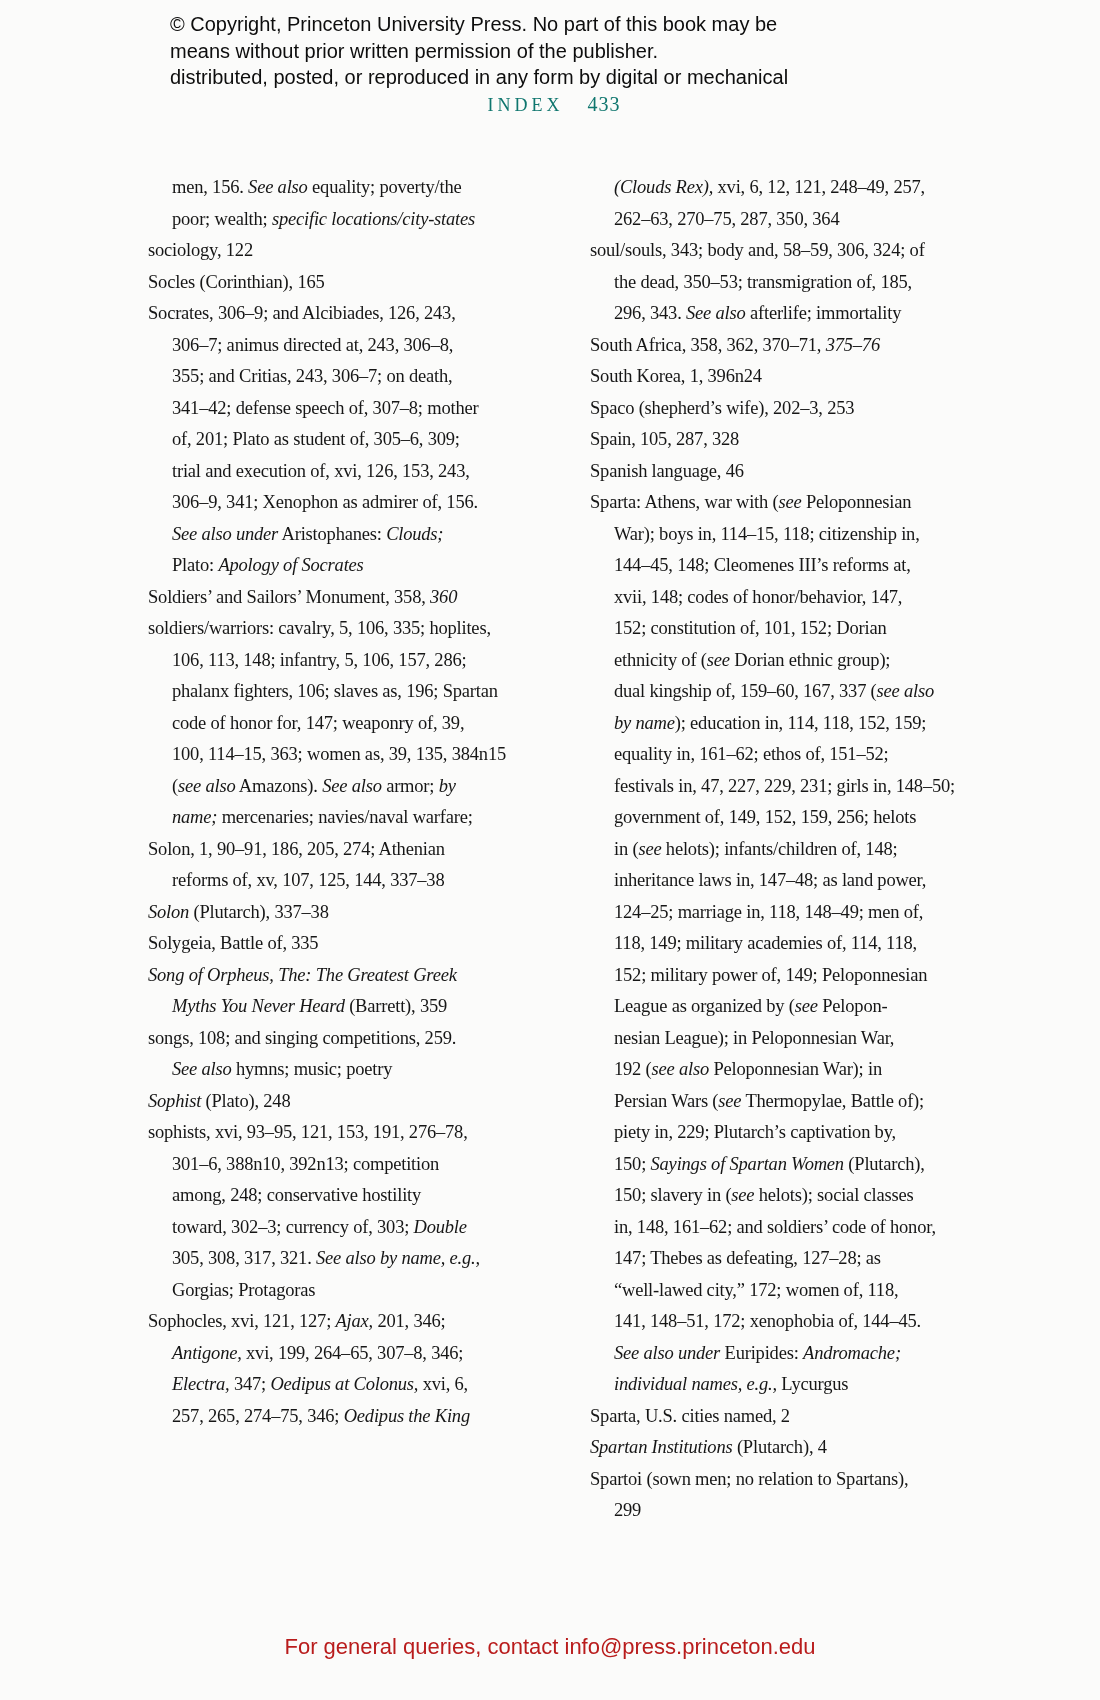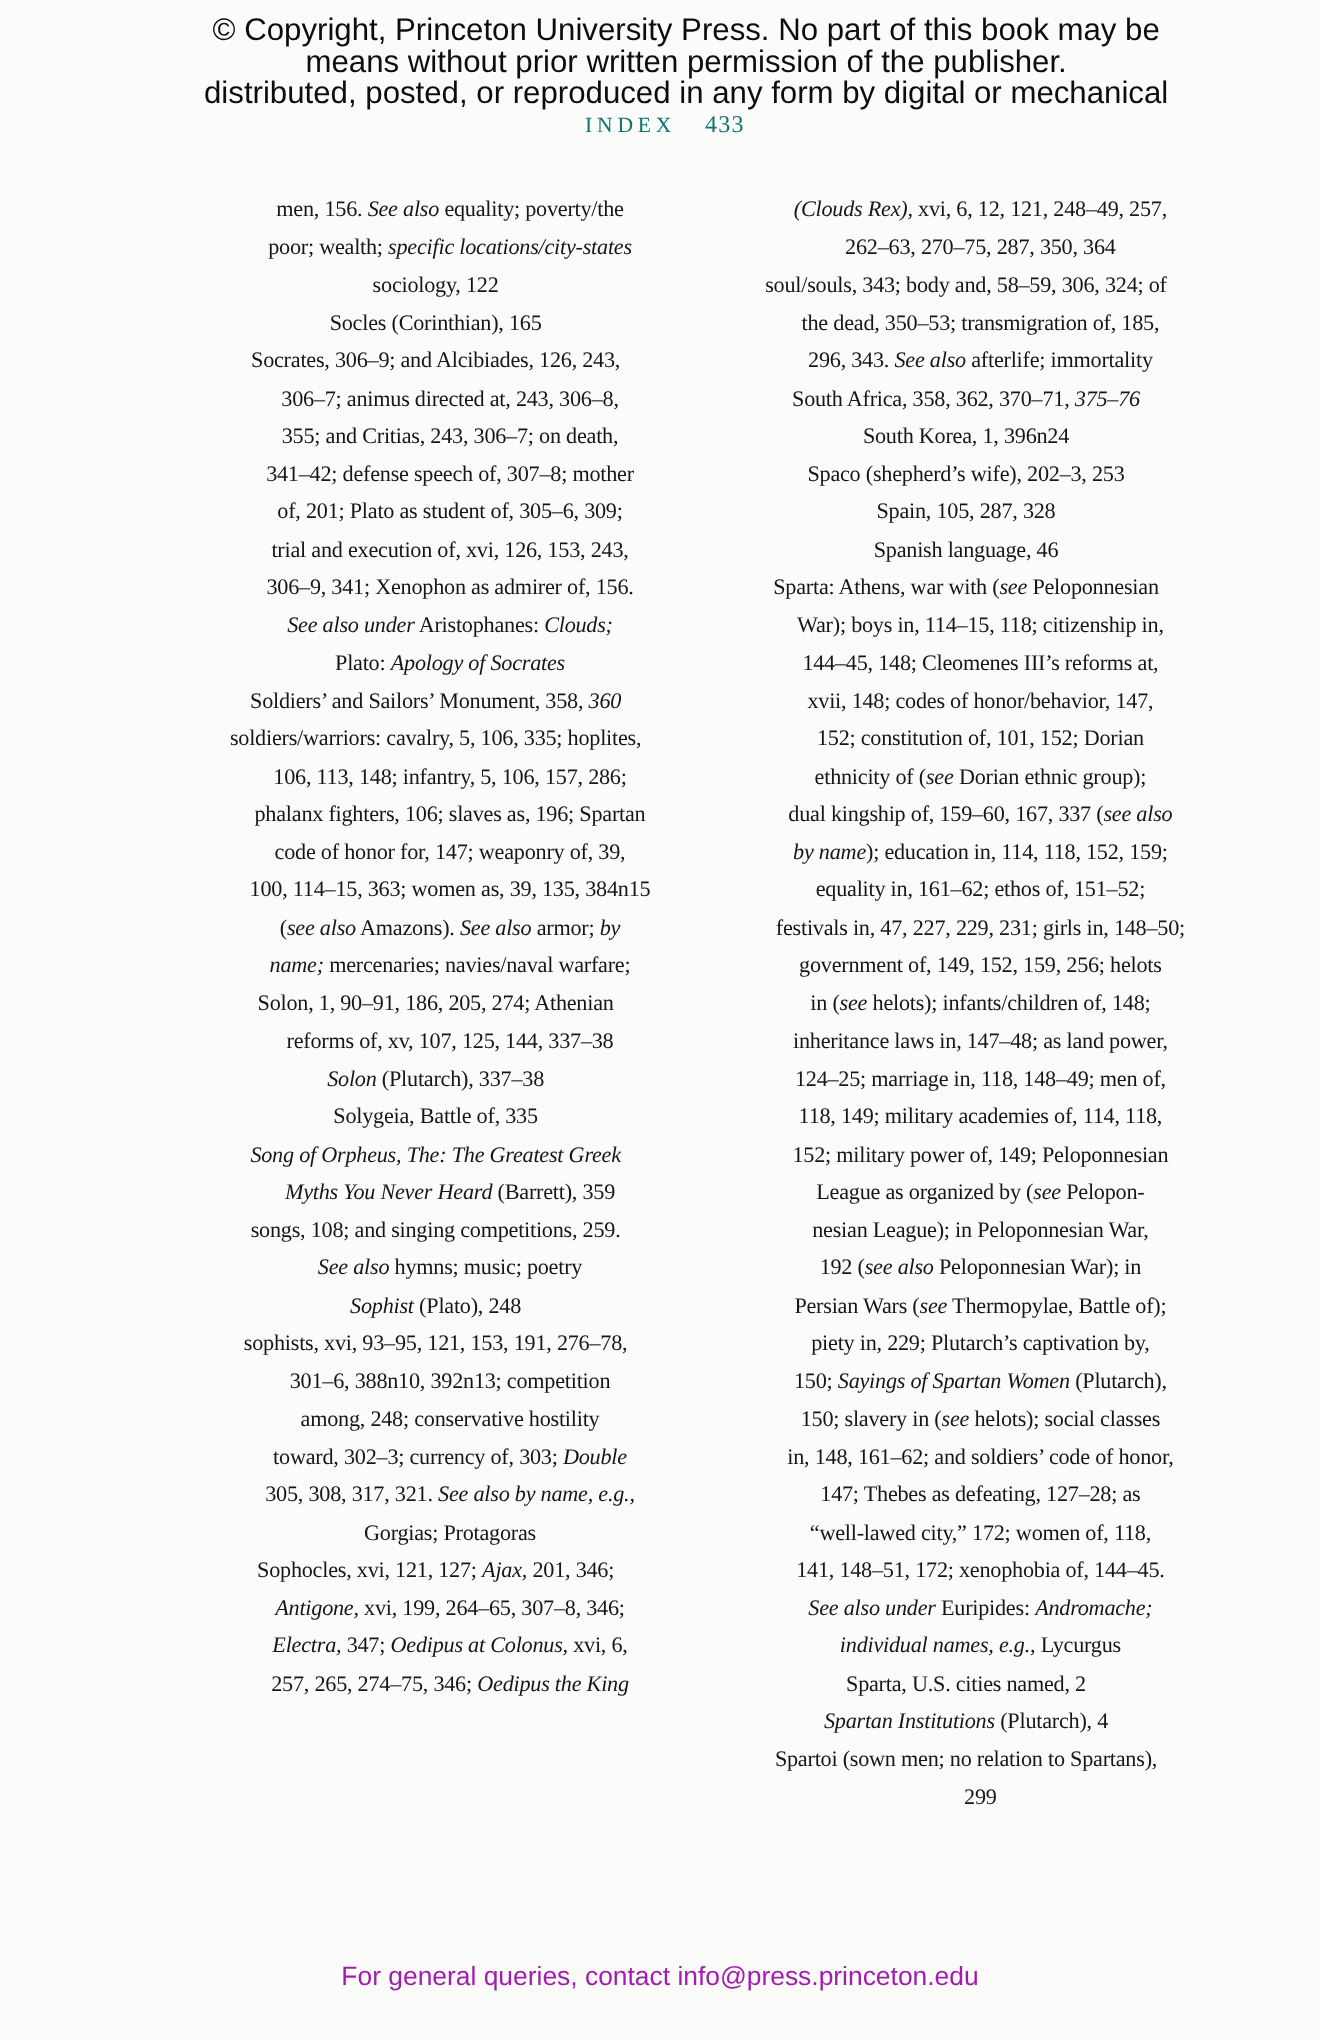--- a/index.html
+++ b/index.html
@@ -9,60 +9,59 @@
     font-family:"Liberation Serif",serif;
     color:#1a1a1a;
     position:relative;
     overflow:hidden;
   }
   .page{position:absolute;inset:0;}
   
   .copyright{
     position:absolute;left:170px;top:11px;
     font-family:"Liberation Sans",sans-serif;
-    font-size:26px;line-height:26.5px;
+    font-size:20px;line-height:26.5px;
     color:#0d0d0d;
     white-space:nowrap;
-    text-align:center;
   }
   
   .running-head{
     position:absolute;top:93px;left:148px;width:812px;
     text-align:center;
     font-family:"Liberation Serif",serif;
     color:#0f766e;
   }
   .rh-label{
     font-size:18px;letter-spacing:4px;
     font-variant:small-caps;
   }
   .rh-page{
     font-size:20px;margin-left:24px;letter-spacing:1px;
   }
   
   .columns{position:absolute;top:160px;left:148px;width:880px;}
-  .col{position:absolute;top:0;text-align:center;}
+  .col{position:absolute;top:12px;}
   .col-left{left:0;width:430px;}
   .col-right{left:442px;width:430px;}
   .entry{margin:0;padding:0;}
   .line{
     white-space:nowrap;
     height:31.5px;line-height:31.5px;
     font-size:18.5px;
     letter-spacing:-0.2px;
     color:#161616;
   }
   .line.cont{padding-left:24px;}
   .line i{font-style:italic;}
   
   .footer{
     position:absolute;left:0;top:1634px;width:1100px;
     text-align:center;
     font-family:"Liberation Sans",sans-serif;
-    font-size:22px;color:#a21caf;
+    font-size:22px;color:#b91c1c;
   }
 </style>
 </head>
 <body>
 
 <div class="page">
 
   <div class="copyright">
     <div class="cr-line">© Copyright, Princeton University Press. No part of this book may be</div>
     <div class="cr-line">means without prior written permission of the publisher.</div>

